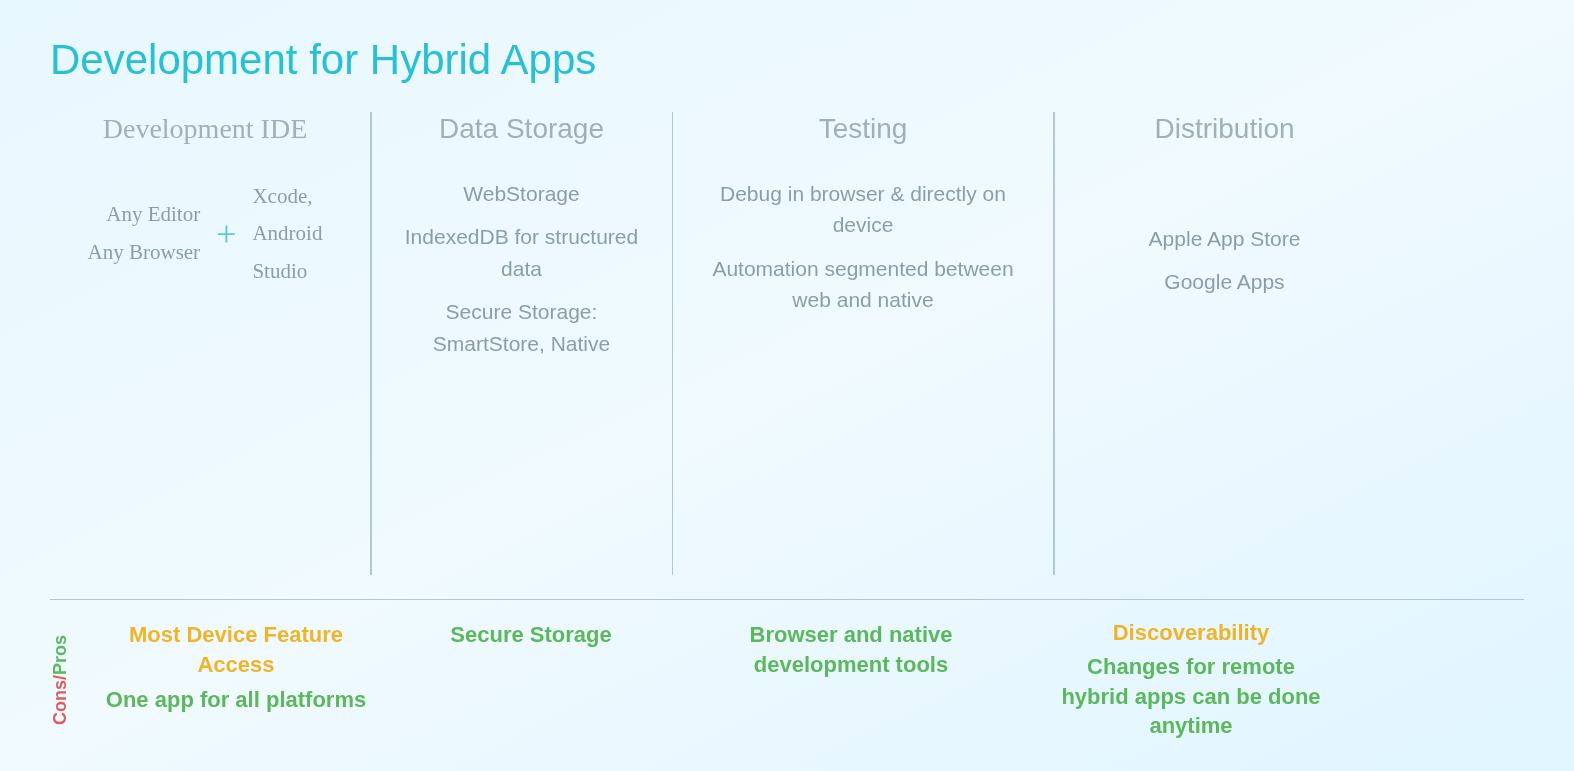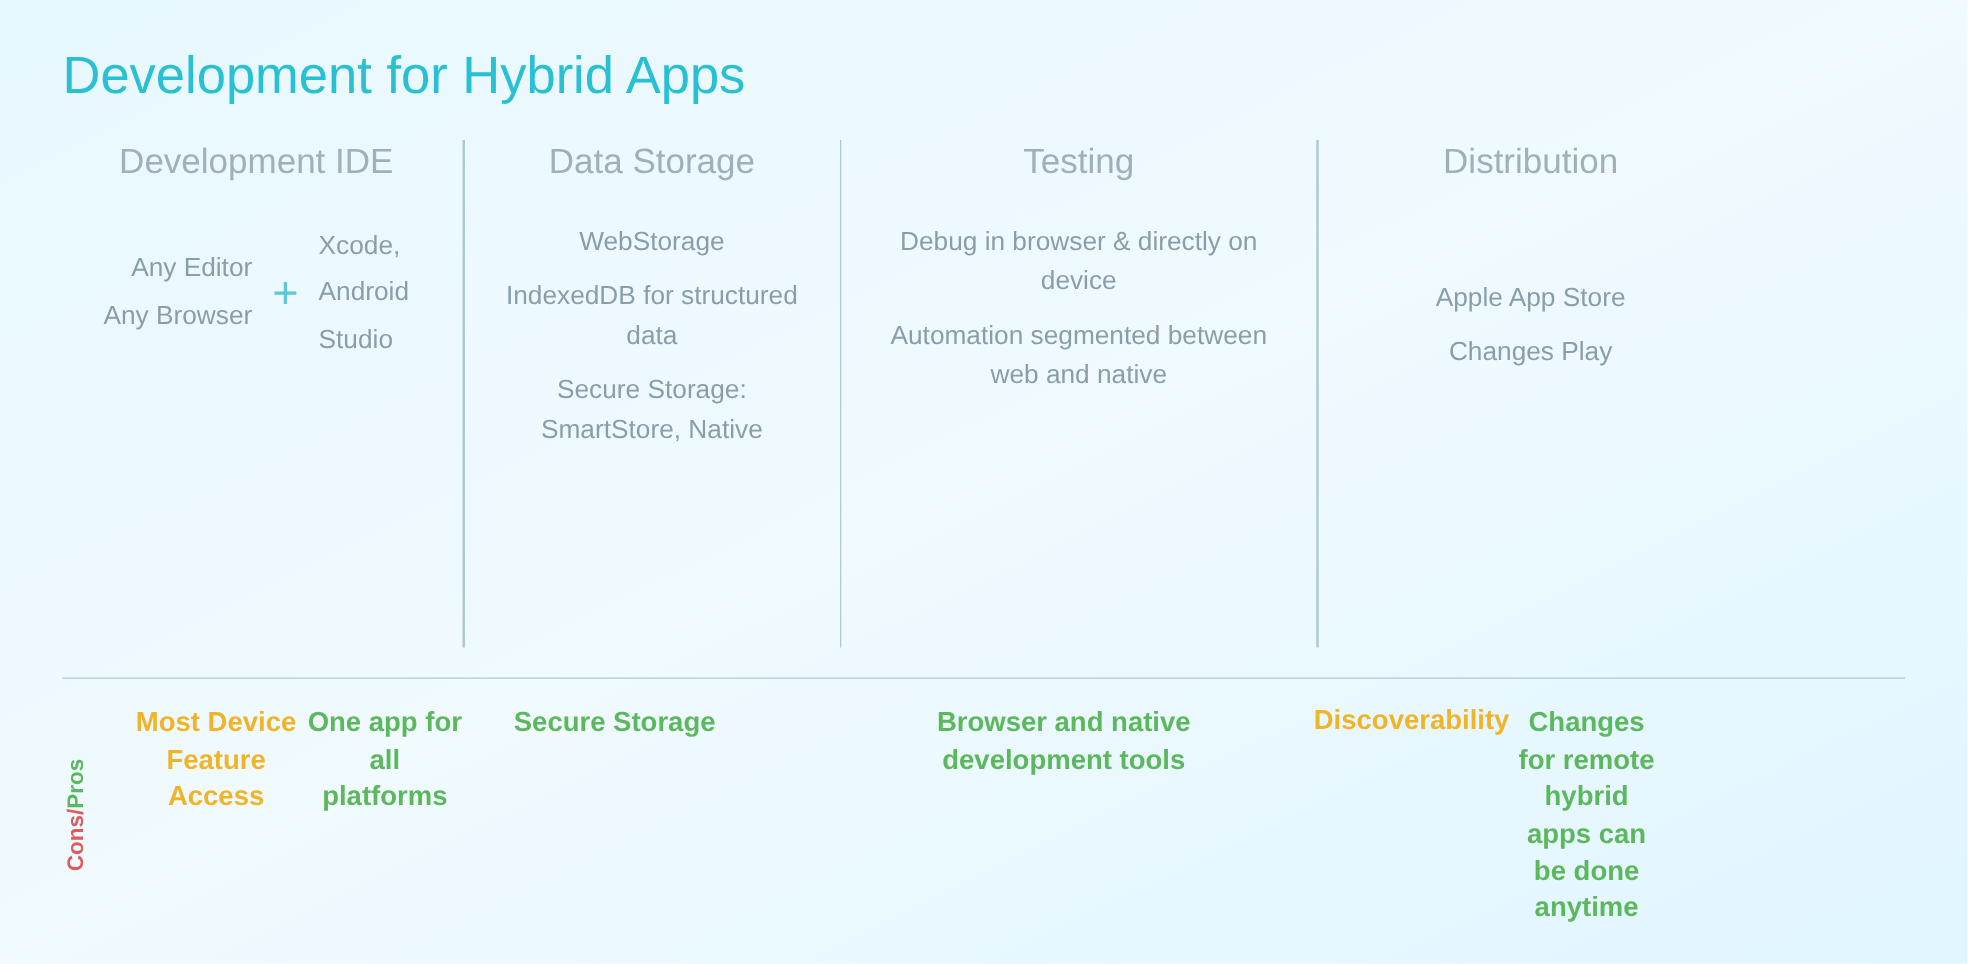--- a/index.html
+++ b/index.html
@@ -35,21 +35,21 @@
       padding-bottom: 24px;
     }
 
     .column {
       display: flex;
       flex-direction: column;
       align-items: center;
       padding: 0 20px;
     }
 
-    .col-dev { width: 310px; border-right: none; }
+    .col-dev { width: 310px; border-right: none; font-family: Liberation Serif, serif; }
     .col-data { width: 280px; }
     .col-testing { width: 360px; }
     .col-dist { width: 320px; gap: 45px; }
 
     .col-header {
       color: #a0b0b8;
       font-size: 28px;
       font-weight: 400;
       text-align: center;
       margin-bottom: 32px;
@@ -126,22 +126,22 @@
     .pros-cons-slash { color: #e05c5c; }
     .pros-cons-cons { color: #e05c5c; }
 
     .bottom-cols {
       display: flex;
       flex: 1;
     }
 
     .bottom-col {
       display: flex;
-      flex-direction: row;
-      align-items: flex-start;
+      flex-direction: column;
+      align-items: center;
       text-align: center;
       padding: 0 20px;
     }
 
     .bottom-col-dev { width: 310px; }
     .bottom-col-data { width: 280px; }
     .bottom-col-testing { width: 360px; }
     .bottom-col-dist { width: 320px; }
 
     .pro-text {
@@ -227,21 +227,21 @@
         <div class="data-item">Automation segmented between web and native</div>
       </div>
     </div>
 
     <div class="divider-vertical"></div>
 
     <div class="column col-dist">
       <div class="col-header">Distribution</div>
       <div class="col-content">
         <div class="data-item">Apple App Store</div>
-        <div class="data-item">Changes Play</div>
+        <div class="data-item">Google Apps</div>
       </div>
     </div>
 
   </div>
 
   <div class="bottom-section">
 
     <div class="pros-cons-label">
       <span class="pros-cons-cons">Cons</span>
       <span class="pros-cons-slash">/</span>

